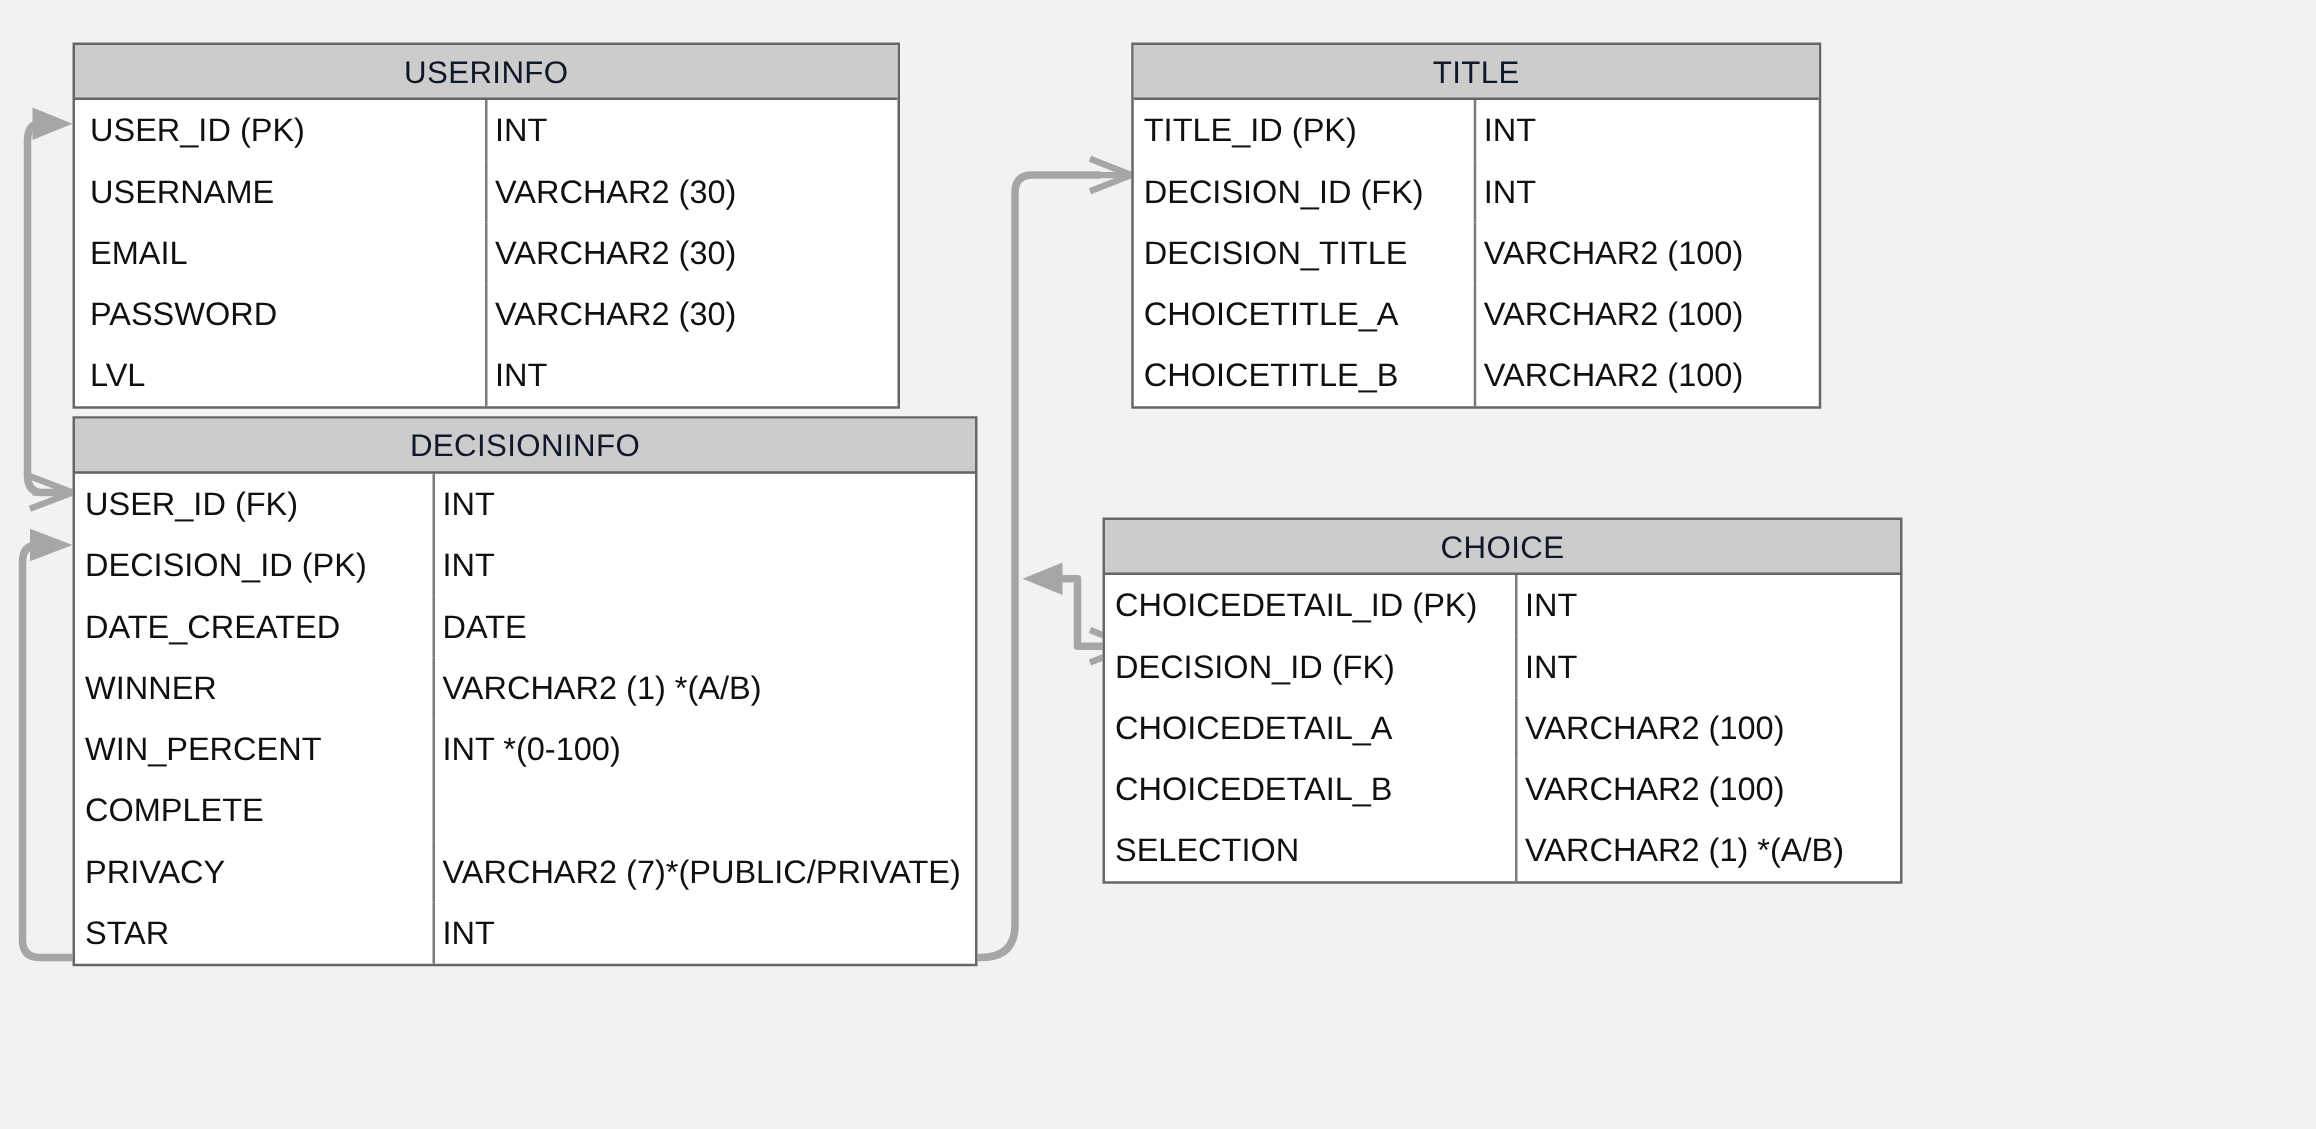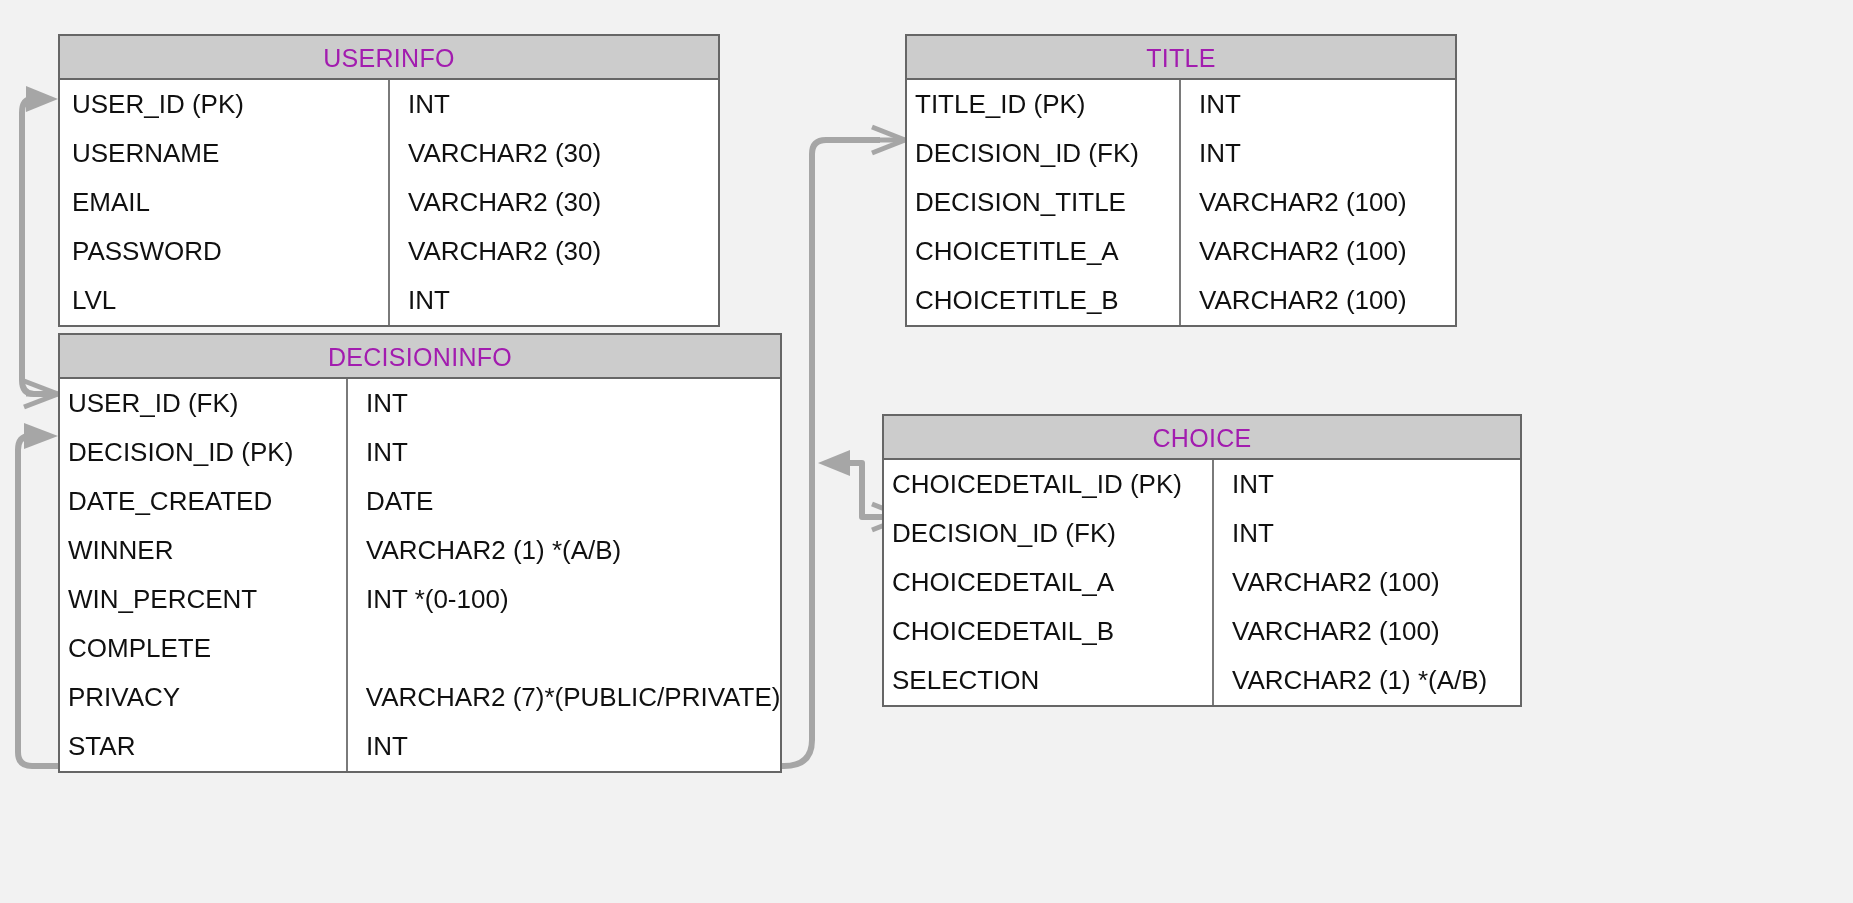--- a/index.html
+++ b/index.html
@@ -37,21 +37,21 @@
     z-index: 5;
   }
   .entity-header {
     box-sizing: border-box;
     height: 44px;
     line-height: 44px;
     background: #cccccc;
     border-bottom: 2px solid #666666;
     text-align: center;
     font-size: 25px;
-    color: #a21caf;
+    color: #0f172a;
     letter-spacing: 0.3px;
   }
   .entity-body {
     display: block;
   }
   .attr-row {
     display: flex;
     height: 49px;
     align-items: center;
   }
@@ -61,21 +61,21 @@
     font-size: 26px;
     color: #101010;
     white-space: nowrap;
     overflow: hidden;
     border-right: 2px solid #7a7a7a;
     height: 49px;
     line-height: 49px;
   }
   .attr-type {
     box-sizing: border-box;
-    padding-left: 18px;
+    padding-left: 6px;
     font-size: 26px;
     color: #101010;
     white-space: nowrap;
     overflow: hidden;
     height: 49px;
     line-height: 49px;
     flex: 1 1 auto;
   }
 
   

